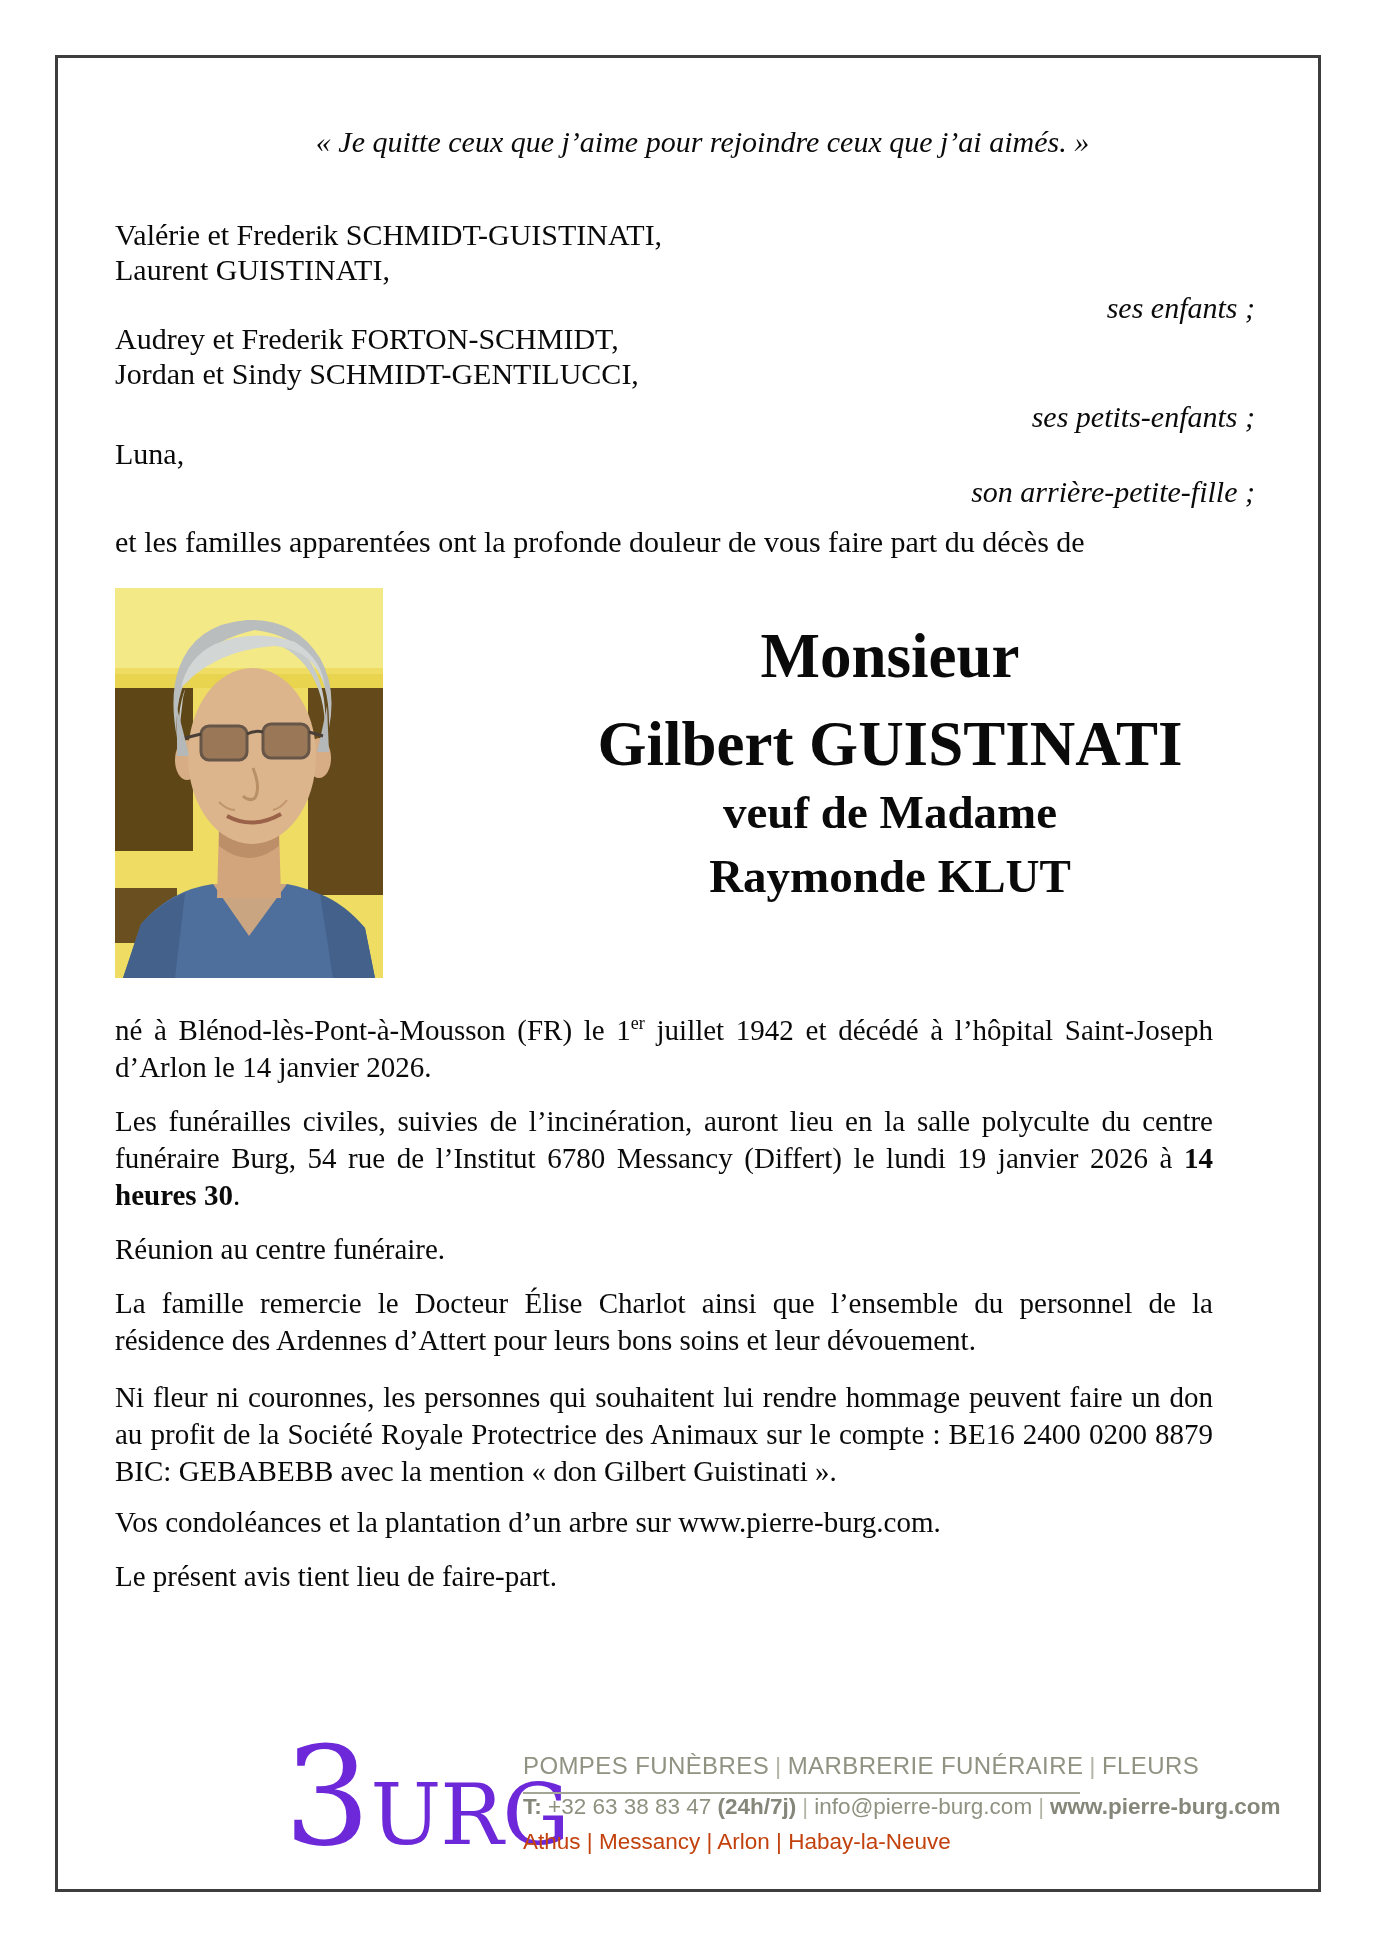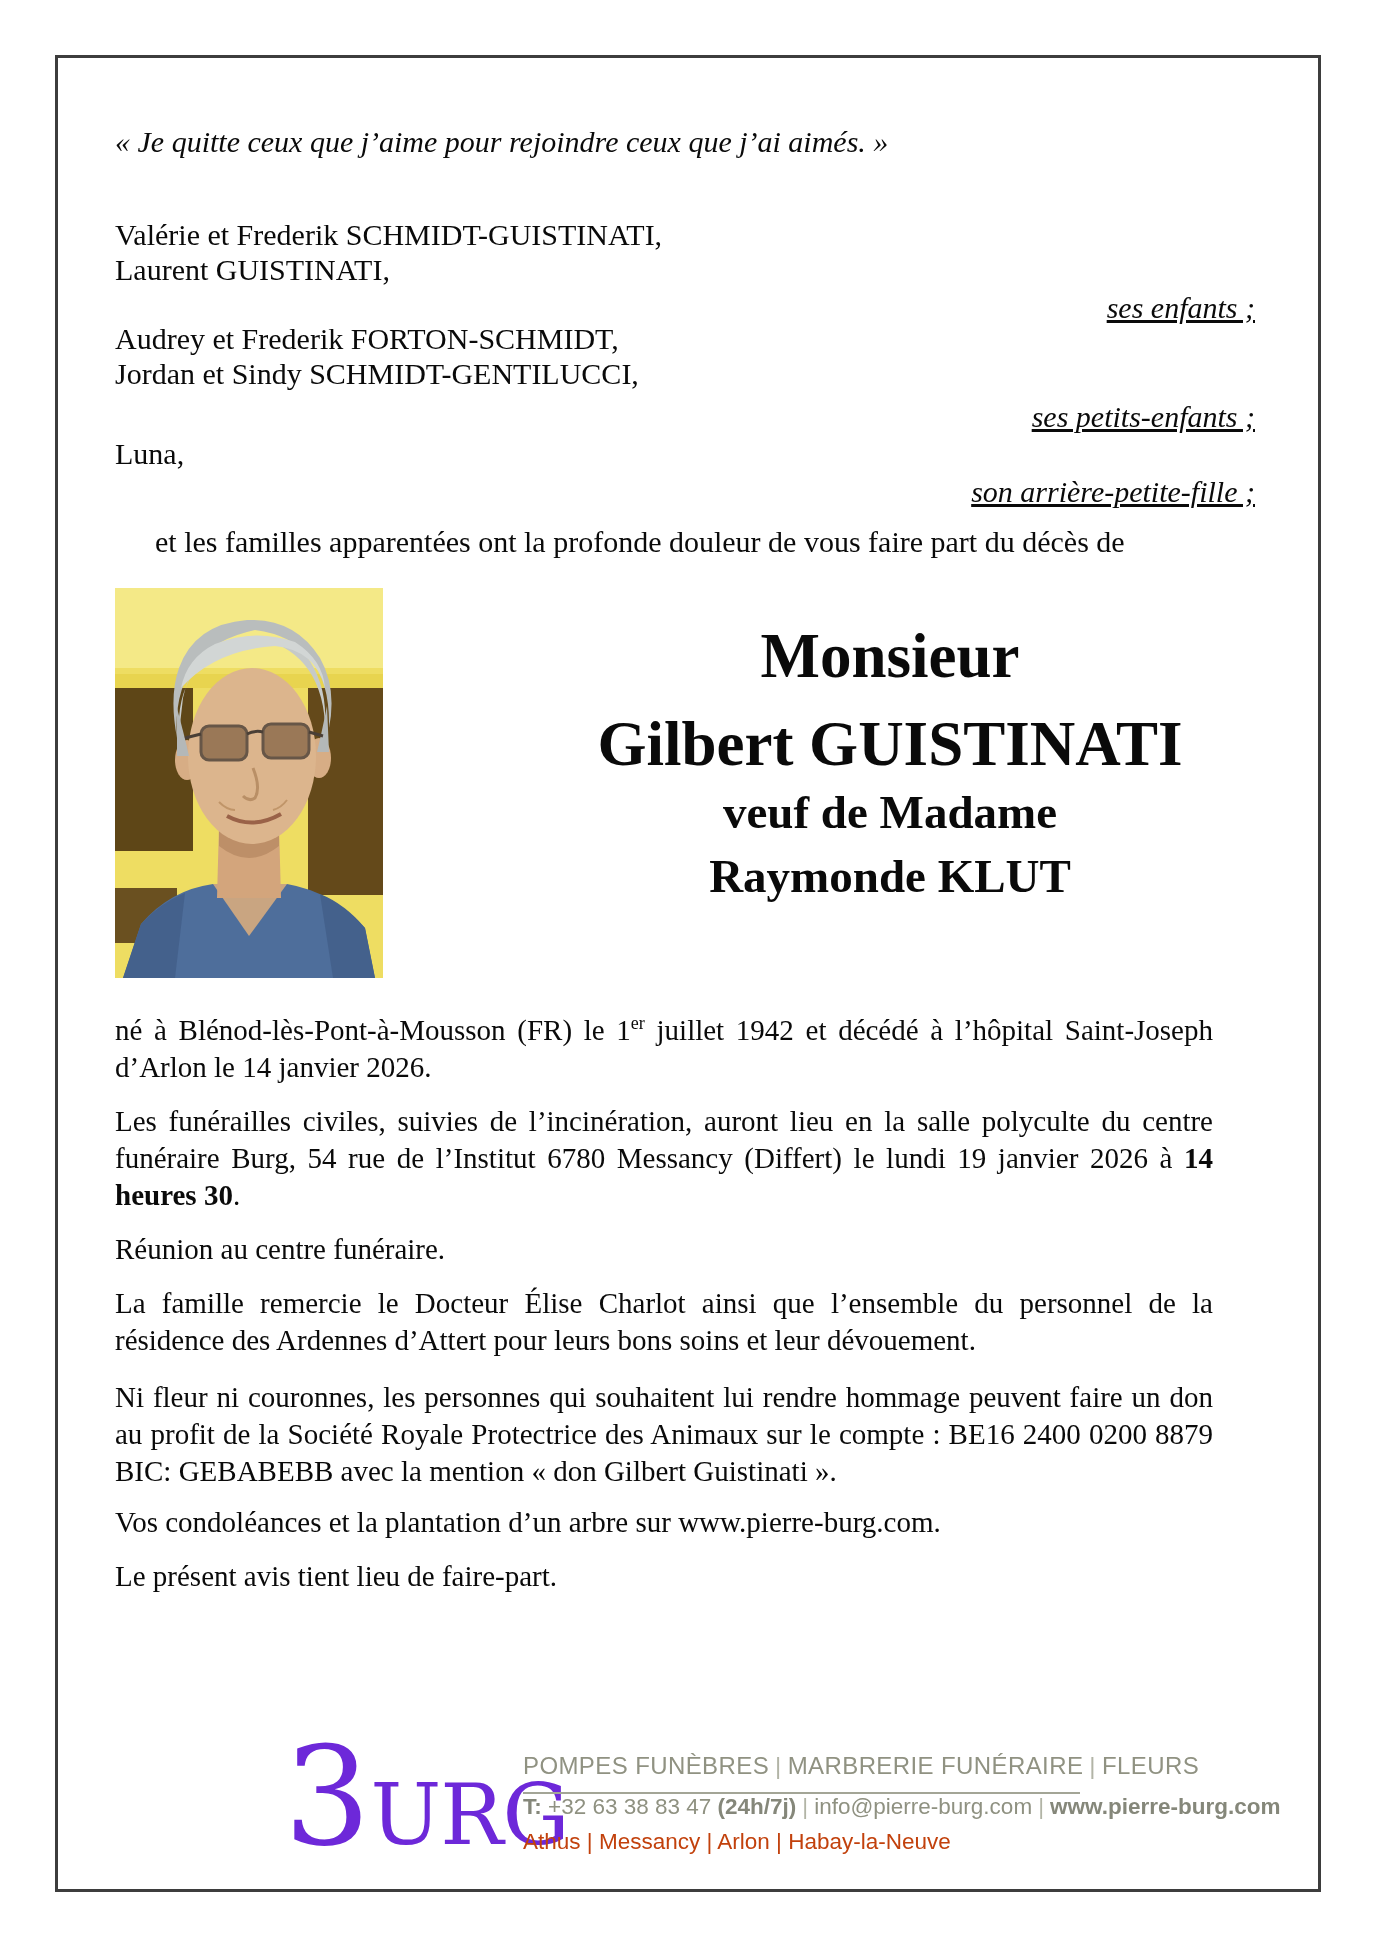--- a/index.html
+++ b/index.html
@@ -1,25 +1,25 @@
 <!DOCTYPE html>
 <html><head>
 <meta charset="utf-8">
 <style>
   html,body{margin:0;padding:0;background:#ffffff;}
   .page{position:relative;width:1378px;height:1949px;background:#ffffff;overflow:hidden;
         font-family:"Liberation Serif", serif;color:#0a0a0a;}
   .frame{position:absolute;left:55px;top:55px;width:1260px;height:1831px;
          border:3px solid #3d3d3d;}
   .abs{position:absolute;}
-  .quote{left:115px;top:122px;width:1175px;text-align:left;
+  .quote{left:115px;top:122px;width:1175px;text-align:center;
          font-style:italic;font-size:30px;line-height:40px;}
   .nameline{left:115px;width:1140px;font-size:30px;line-height:34px;}
-  .rlabel{left:115px;width:1140px;text-align:right;font-style:italic;font-size:30px;line-height:34px;text-decoration:underline;}
-  .intro{left:115px;width:1140px;font-size:30px;line-height:36px;margin-left:40px;}
+  .rlabel{left:115px;width:1140px;text-align:right;font-style:italic;font-size:30px;line-height:34px;}
+  .intro{left:115px;width:1140px;font-size:30px;line-height:36px;}
   .photo{left:115px;top:588px;width:268px;height:390px;}
   .titleline{left:460px;width:860px;text-align:center;font-weight:bold;}
   .t-big{font-size:63px;line-height:72px;}
   .t-med{font-size:47px;line-height:56px;}
   .para{left:115px;width:1098px;font-size:29px;line-height:37px;text-align:justify;}
   .para sup{font-size:18px;vertical-align:super;line-height:0;}
   .b{font-weight:bold;}
   .footer-logo{left:284px;top:1742px;color:#6d28d9;font-family:"DejaVu Serif", serif;white-space:nowrap;}
   .footer-logo .mark{font-size:136px;line-height:110px;vertical-align:baseline;}
   .footer-logo .rest{font-size:84px;line-height:110px;vertical-align:baseline;letter-spacing:-1px;}

